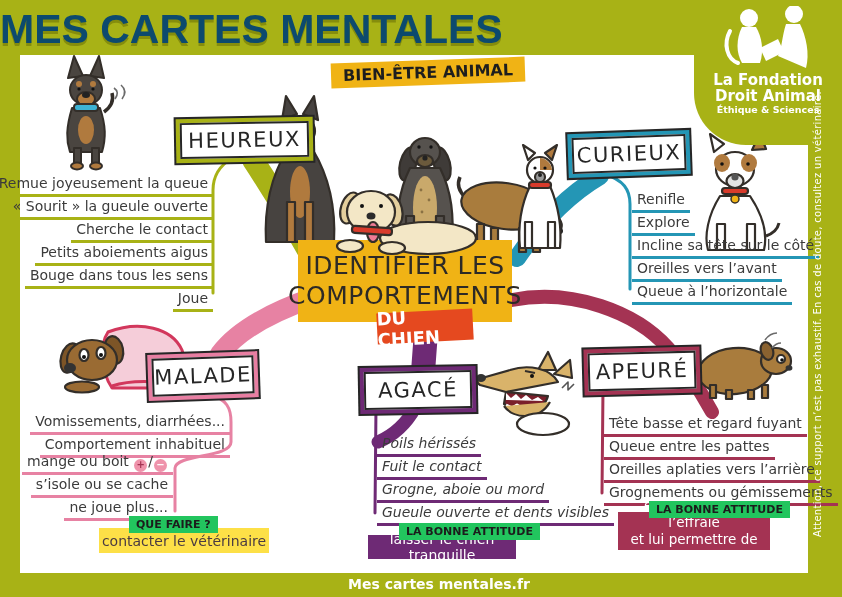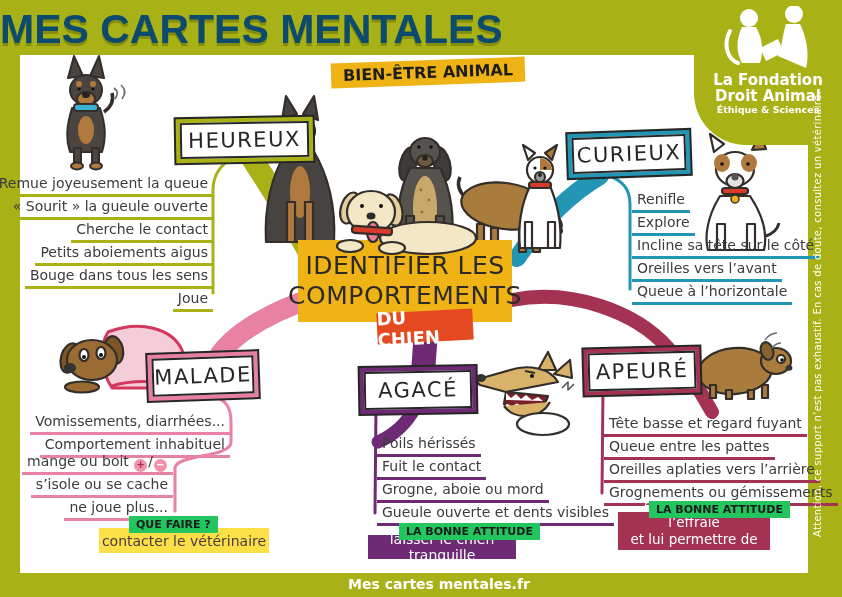--- a/index.html
+++ b/index.html
@@ -276,21 +276,21 @@
   <div class="list rgt" style="--c:#e782a3;right:612px;top:412px;">
     <div class="it">Vomissements, diarrhées...</div>
     <div class="it">Comportement inhabituel</div>
   </div>
   <div class="list rgt" style="--c:#e782a3;right:669px;top:452px;">
     <div class="it"><span>mange ou boit </span><span class="pm plus">+</span><span>/</span><span class="pm minus">−</span></div>
     <div class="it">s’isole ou se cache</div>
     <div class="it">ne joue plus...</div>
   </div>
 
-  <div class="list lft" style="--c:#6e2a75;left:377px;top:434px;">
+  <div class="list lft" style="--c:#6e2a75;left:377px;top:434px;font-style:italic;">
     <div class="it">Poils hérissés</div>
     <div class="it">Fuit le contact</div>
     <div class="it">Grogne, aboie ou mord</div>
     <div class="it">Gueule ouverte et dents visibles</div>
   </div>
 
   <div class="list lft" style="--c:#a43353;left:604px;top:414px;">
     <div class="it">Tête basse et regard fuyant</div>
     <div class="it">Queue entre les pattes</div>
     <div class="it">Oreilles aplaties vers l’arrière</div>

